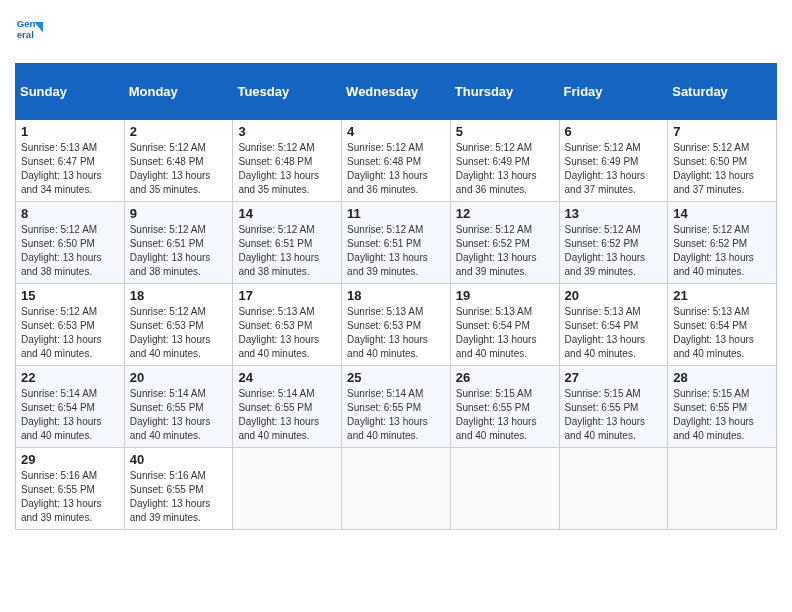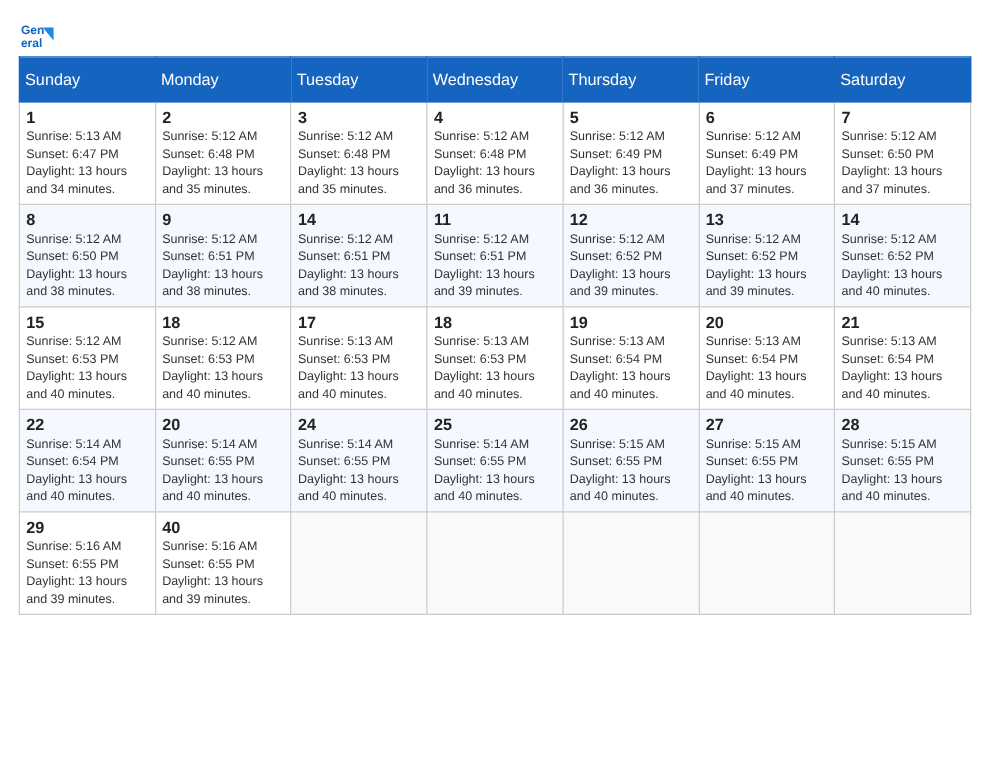--- a/index.html
+++ b/index.html
@@ -7,21 +7,21 @@
       font-family: Arial, sans-serif;
       background: #fff;
       width: 792px;
       min-height: 612px;
       padding: 15px;
     }
     .header-area {
       display: flex;
       justify-content: space-between;
       align-items: flex-start;
-      margin-bottom: 2px;
+      margin-bottom: 20px;
     }
     .logo {
       display: flex;
       align-items: center;
       gap: 4px;
     }
     .logo-text {
       font-size: 18px;
       font-weight: bold;
       color: #333;
@@ -47,24 +47,24 @@
       color: #333;
     }
     .calendar {
       width: 100%;
       border-collapse: collapse;
       font-size: 11px;
     }
     .calendar thead th {
       background: #1565c0;
       color: #fff;
-      padding: 10px 4px;
+      padding: 20px 4px;
       text-align: left;
       font-size: 13px;
-      font-weight: normal;
+      font-weight: bold;
       border: 1px solid #1565c0;
     }
     .calendar tbody td {
       border: 1px solid #ccc;
       padding: 4px 5px;
       vertical-align: top;
       width: 108px;
       min-height: 80px;
       background: #fff;
     }

